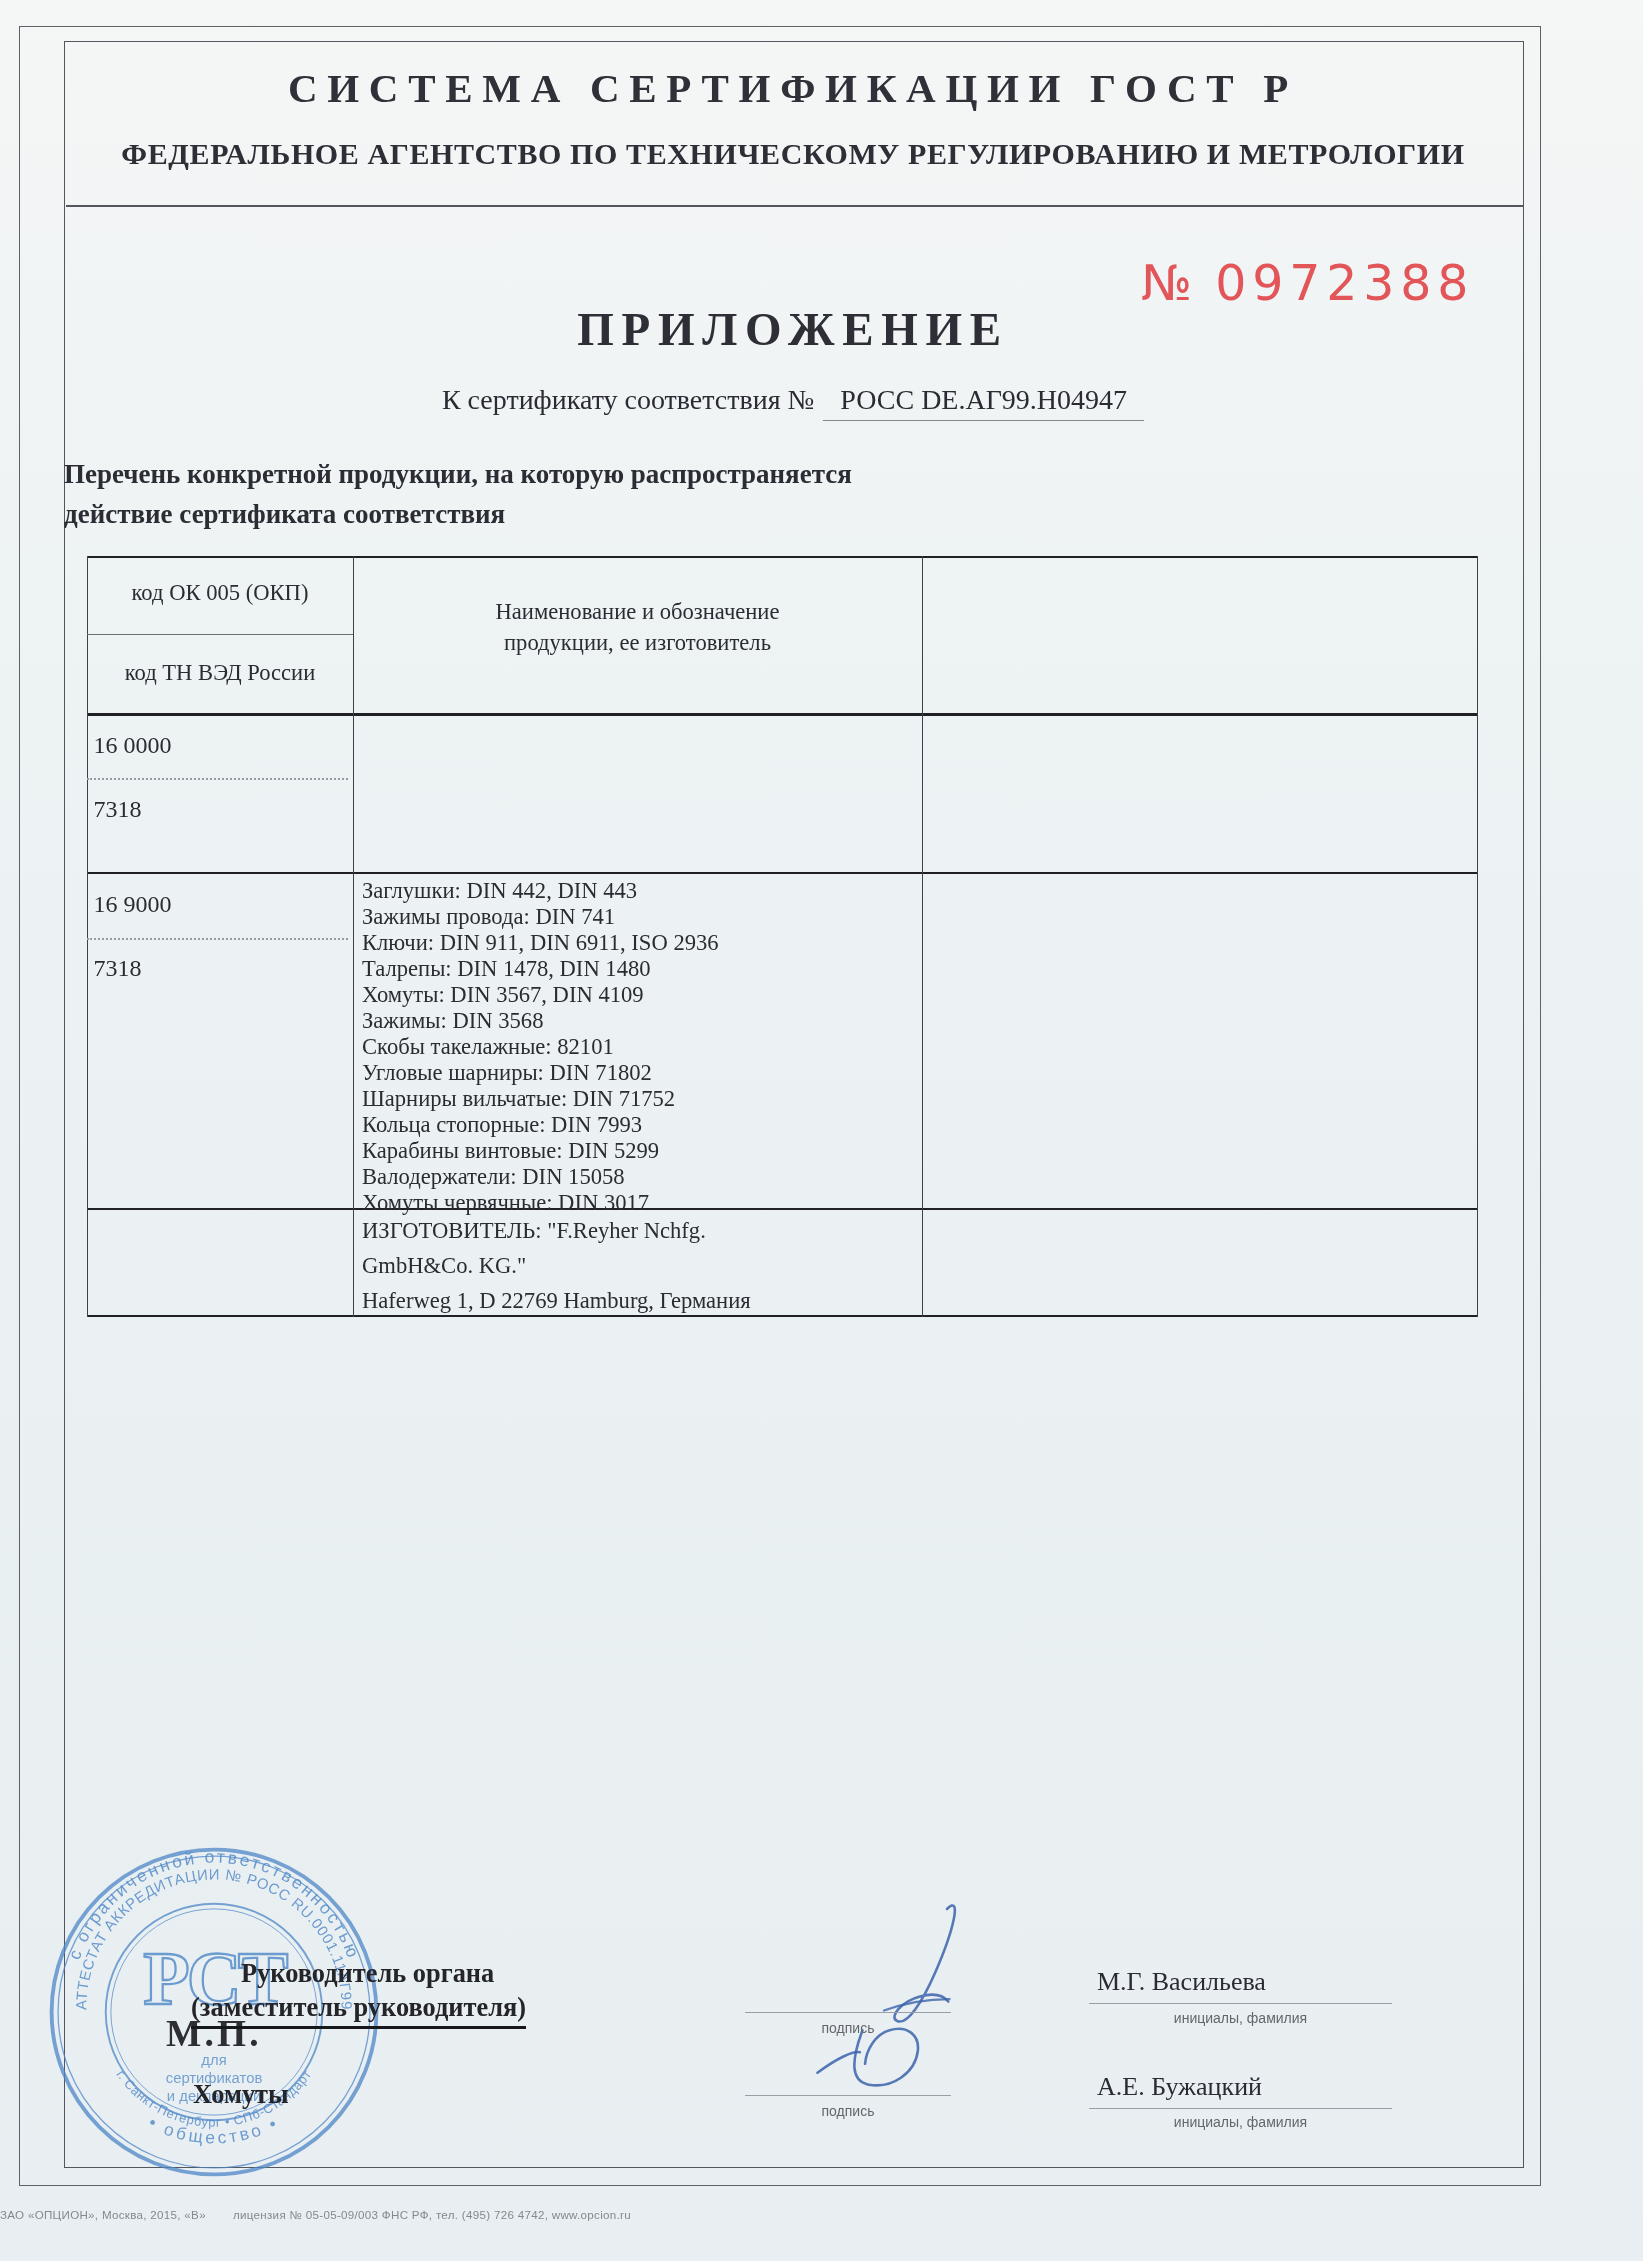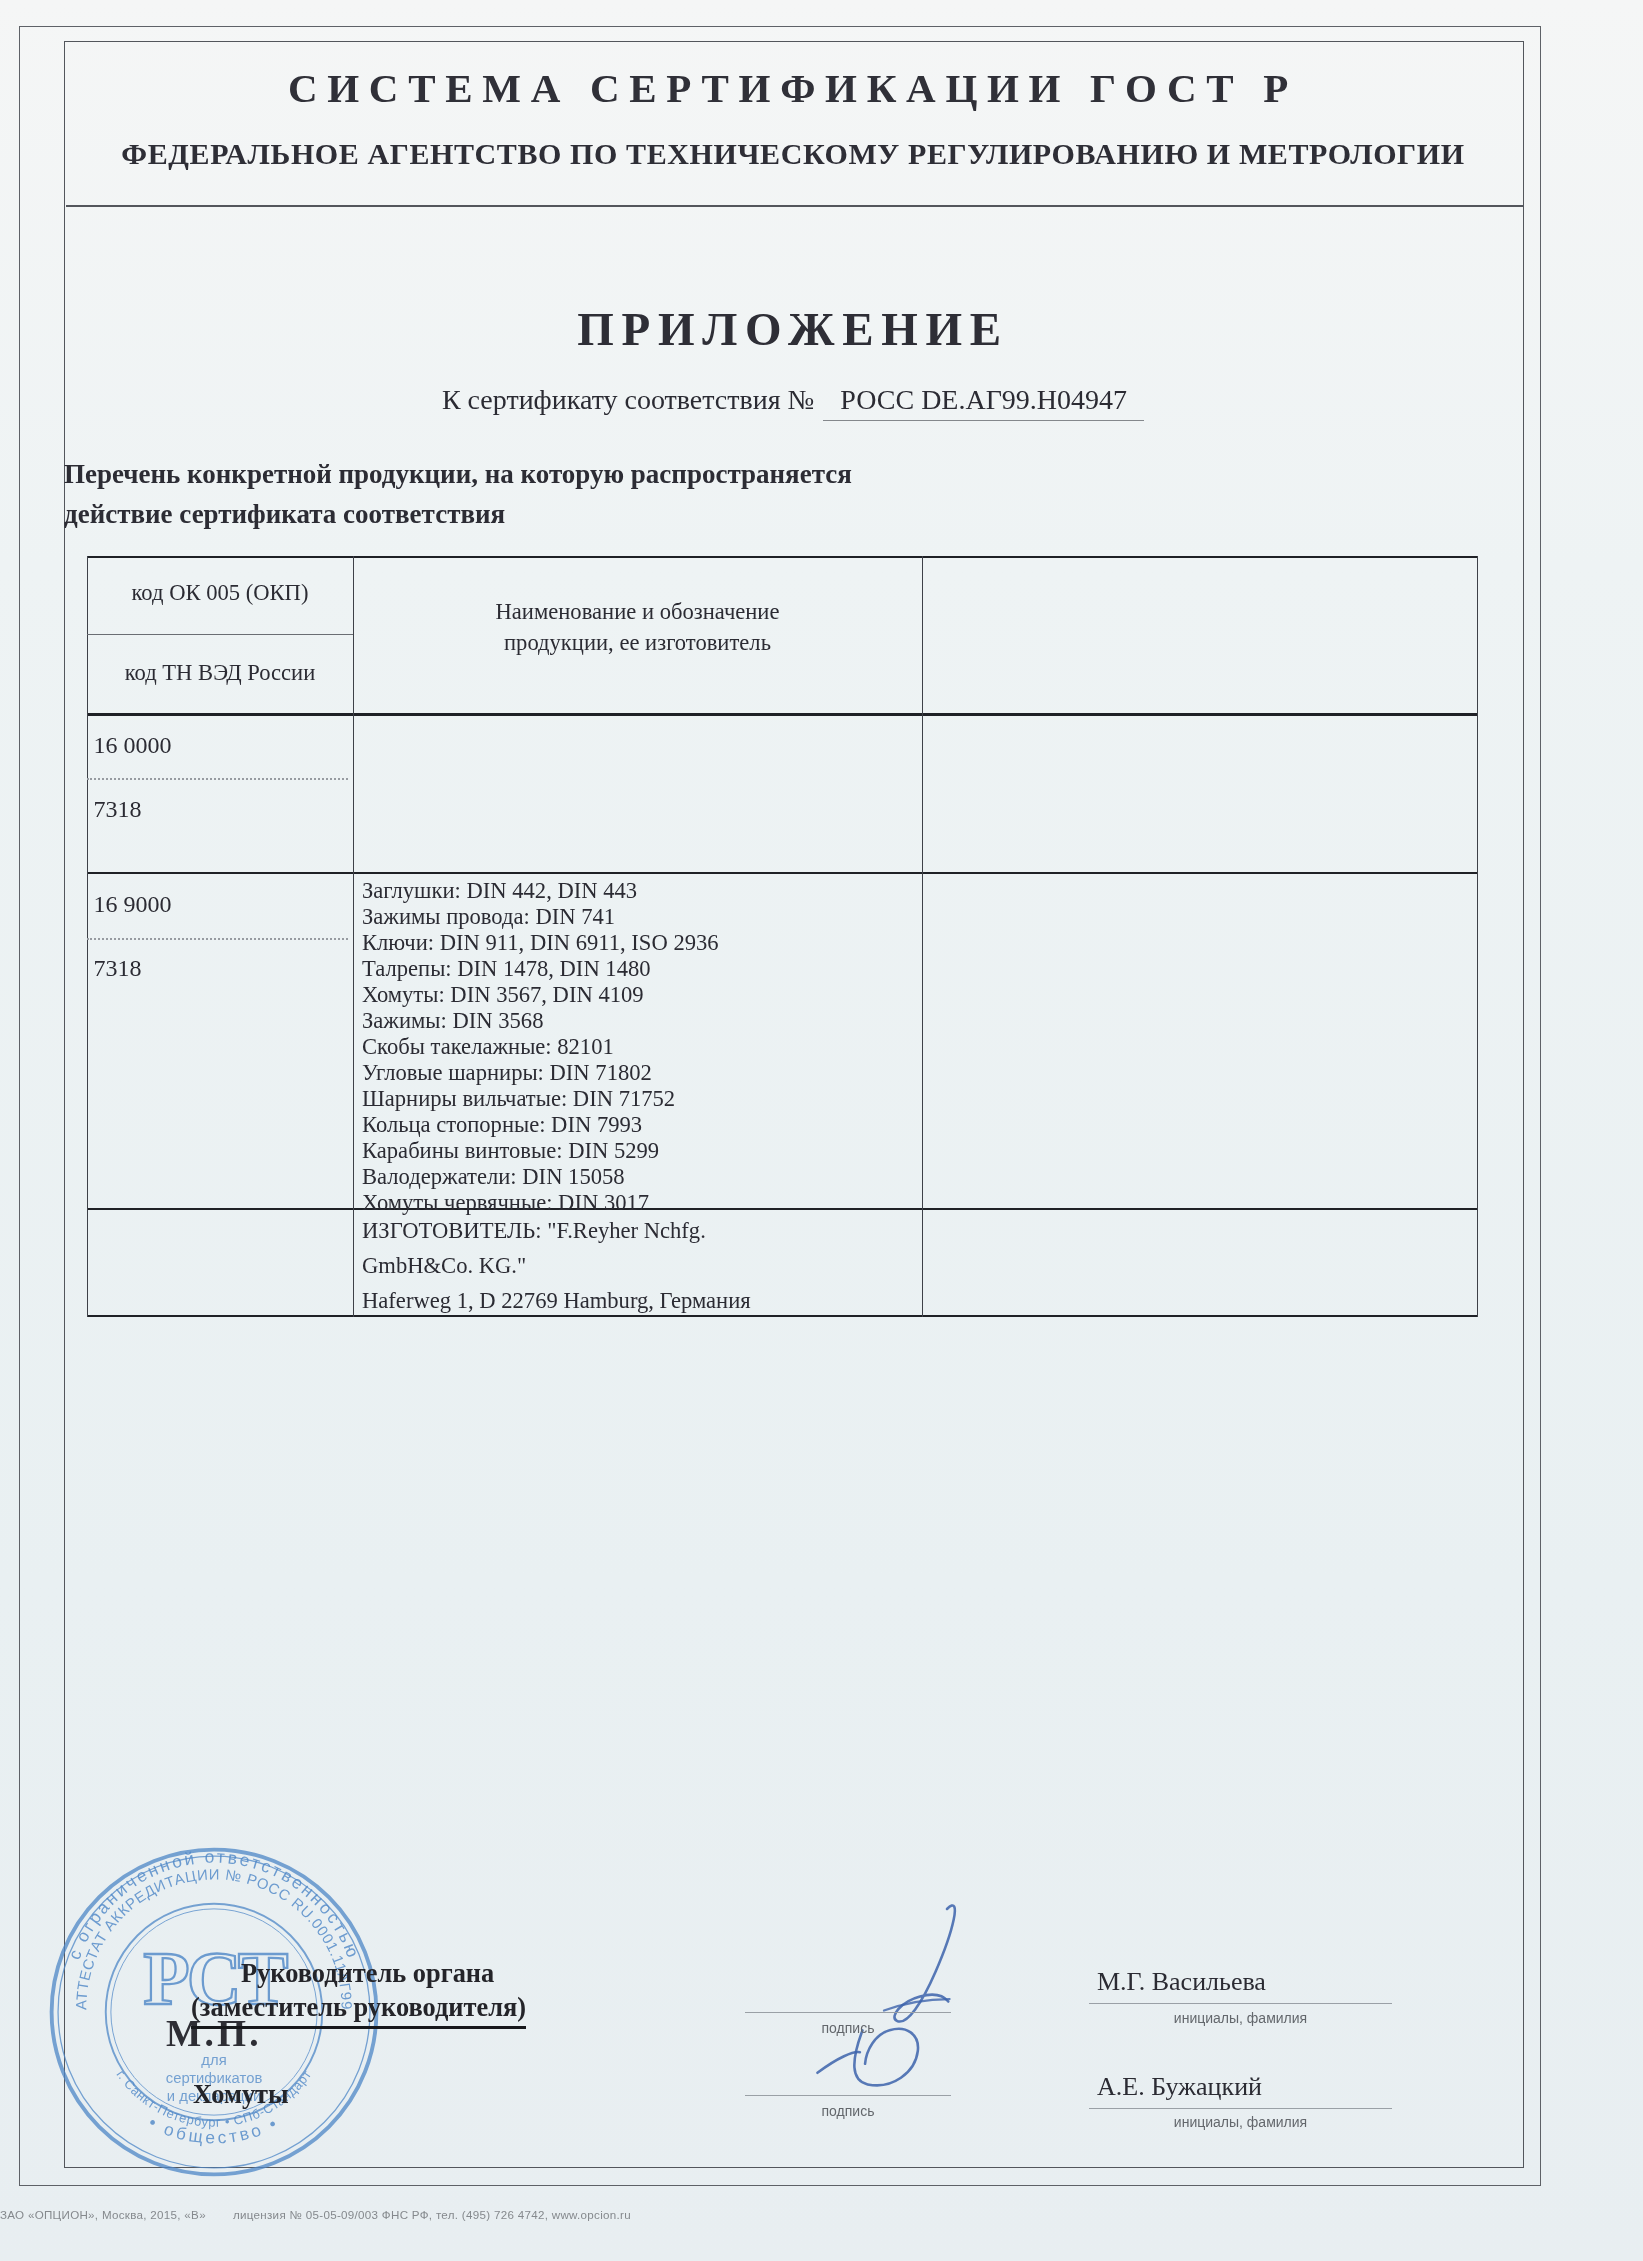--- a/index.html
+++ b/index.html
@@ -49,20 +49,21 @@
 <body>
 
 <div class="page">
   <div class="frame-outer"></div>
   <div class="frame-inner"></div>
   <div class="header-rule"></div>
 
   <div class="h1">СИСТЕМА СЕРТИФИКАЦИИ ГОСТ Р</div>
   <div class="h2">ФЕДЕРАЛЬНОЕ АГЕНТСТВО ПО ТЕХНИЧЕСКОМУ РЕГУЛИРОВАНИЮ И МЕТРОЛОГИИ</div>
 
+  <div class="form-no"><span>№</span> <span class="digits">0972388</span></div>
 
   <div class="doc-title">ПРИЛОЖЕНИЕ</div>
 
   <div class="cert-line">
     <span>К сертификату соответствия №</span><span class="val">РОСС DE.АГ99.Н04947</span>
   </div>
 
   <div class="subtitle">Перечень конкретной продукции,  на которую распространяется
 действие сертификата соответствия</div>
 

